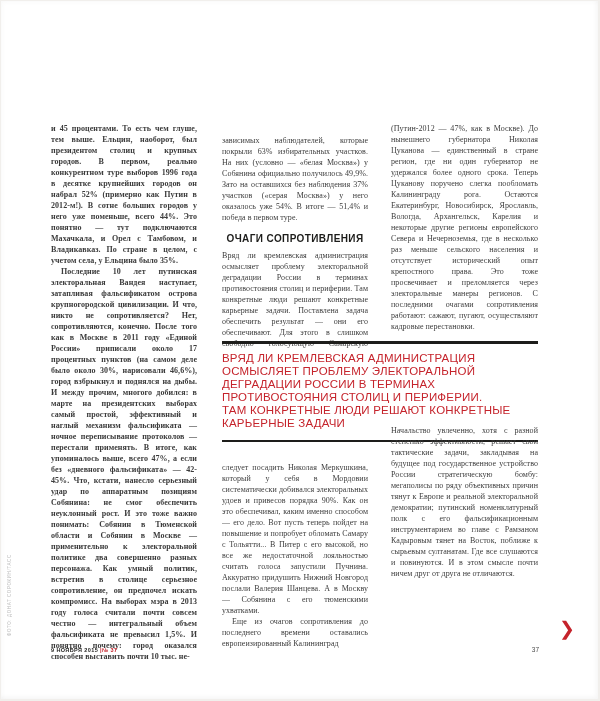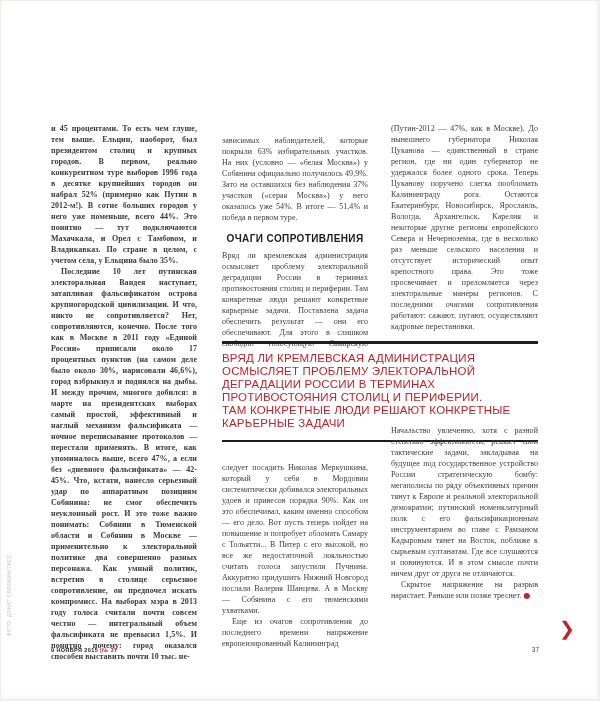--- a/index.html
+++ b/index.html
@@ -128,26 +128,25 @@
     <div class="pullquote-text">ВРЯД ЛИ КРЕМЛЕВСКАЯ АДМИНИСТРАЦИЯ
 ОСМЫСЛЯЕТ ПРОБЛЕМУ ЭЛЕКТОРАЛЬНОЙ
 ДЕГРАДАЦИИ РОССИИ В ТЕРМИНАХ
 ПРОТИВОСТОЯНИЯ СТОЛИЦ И ПЕРИФЕРИИ.
 ТАМ КОНКРЕТНЫЕ ЛЮДИ РЕШАЮТ КОНКРЕТНЫЕ
 КАРЬЕРНЫЕ ЗАДАЧИ</div>
   </div>
 
   <div class="bodycol col2bot">
     <p>следует посадить Николая Меркушкина, который у себя в Мордовии систематически добивался электоральных удоев и привесов порядка 90%. Как он это обеспечивал, каким именно способом — его дело. Вот пусть теперь пойдет на повышение и попробует обломать Самару с Тольятти... В Питер с его высокой, но все же недостаточной лояльностью считать голоса запустили Пучнина. Аккуратно придушить Нижний Новгород послали Валерия Шанцева. А в Москву — Собянина с его тюменскими ухватками.</p>
-    <p class="indent">Еще из очагов сопротивления до последнего времени напряжение европеизированный Калининград</p>
+    <p class="indent">Еще из очагов сопротивления до последнего времени оставались европеизированный Калининград</p>
   </div>
 
   <div class="bodycol col3bot">
     <p>Начальство увлеченно, хотя с разной степенью эффективности, решает свои тактические задачи, закладывая на будущее под государственное устройство России стратегическую бомбу: мегаполисы по ряду объективных причин тянут к Европе и реальной электоральной демократии; путинский номенклатурный полк с его фальсификационным инструментарием во главе с Рамзаном Кадыровым тянет на Восток, поближе к сырьевым султанатам. Где все слушаются и повинуются. И в этом смысле почти ничем друг от друга не отличаются.</p>
-    <p class="indent"><span>Скрытое напряжение на разрыв нарастает. Раньше или позже треснет. </span><span class="end-mark">●</span></p>
   </div>
 
   <div class="footer">
     <span>9 НОЯБРЯ 2015</span>
     <span class="sep">|</span><span class="issue">№ 37</span>
   </div>
 
   <div class="page-num">37</div>
 
   <div class="next-arrow">❯</div>

